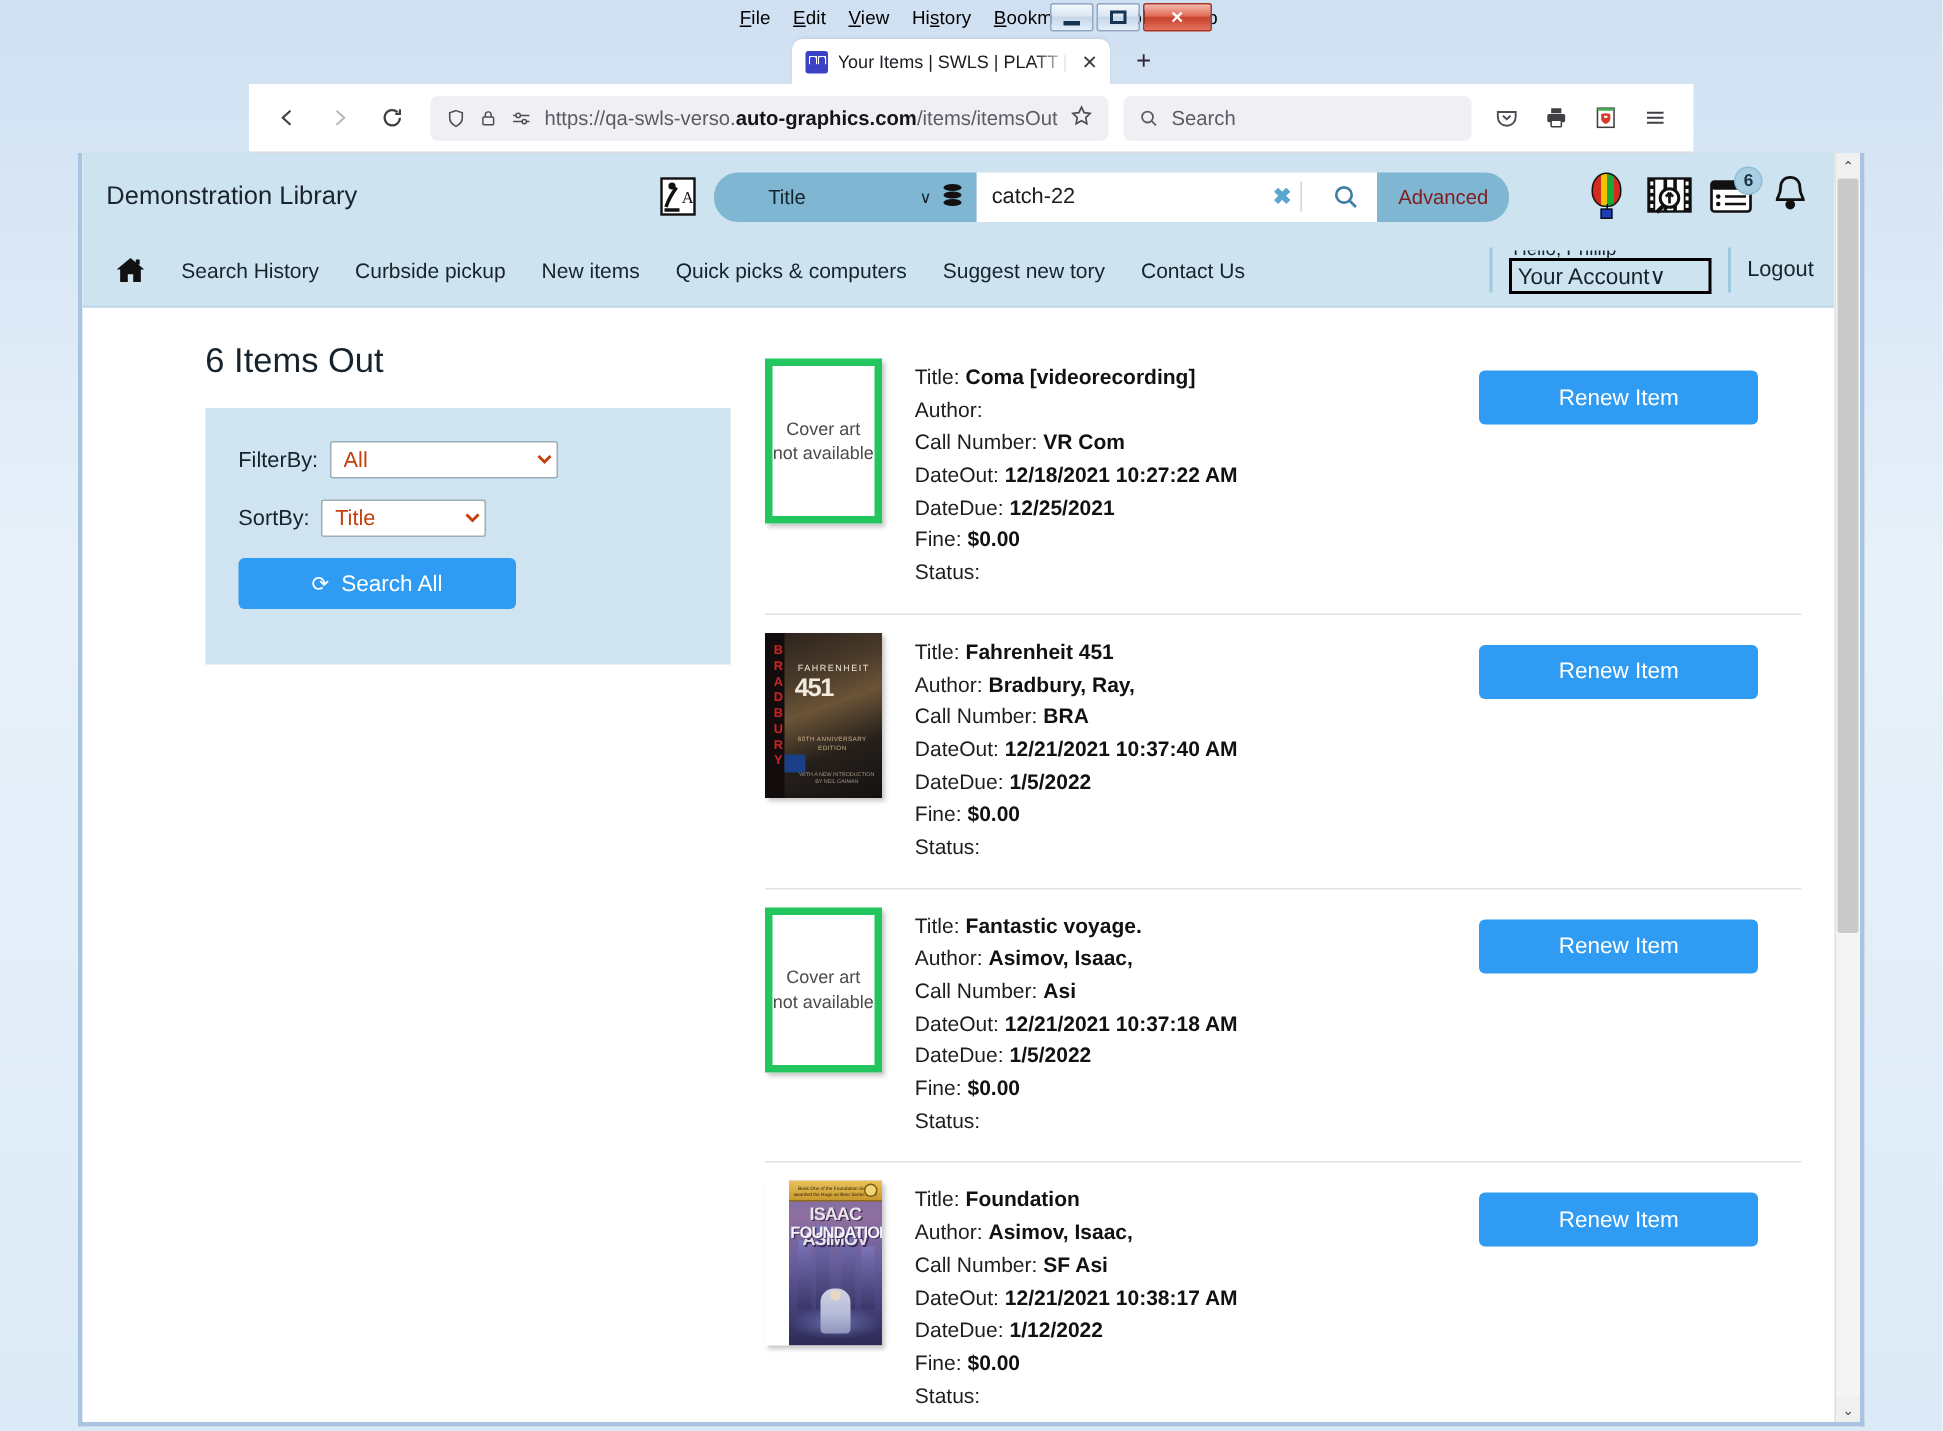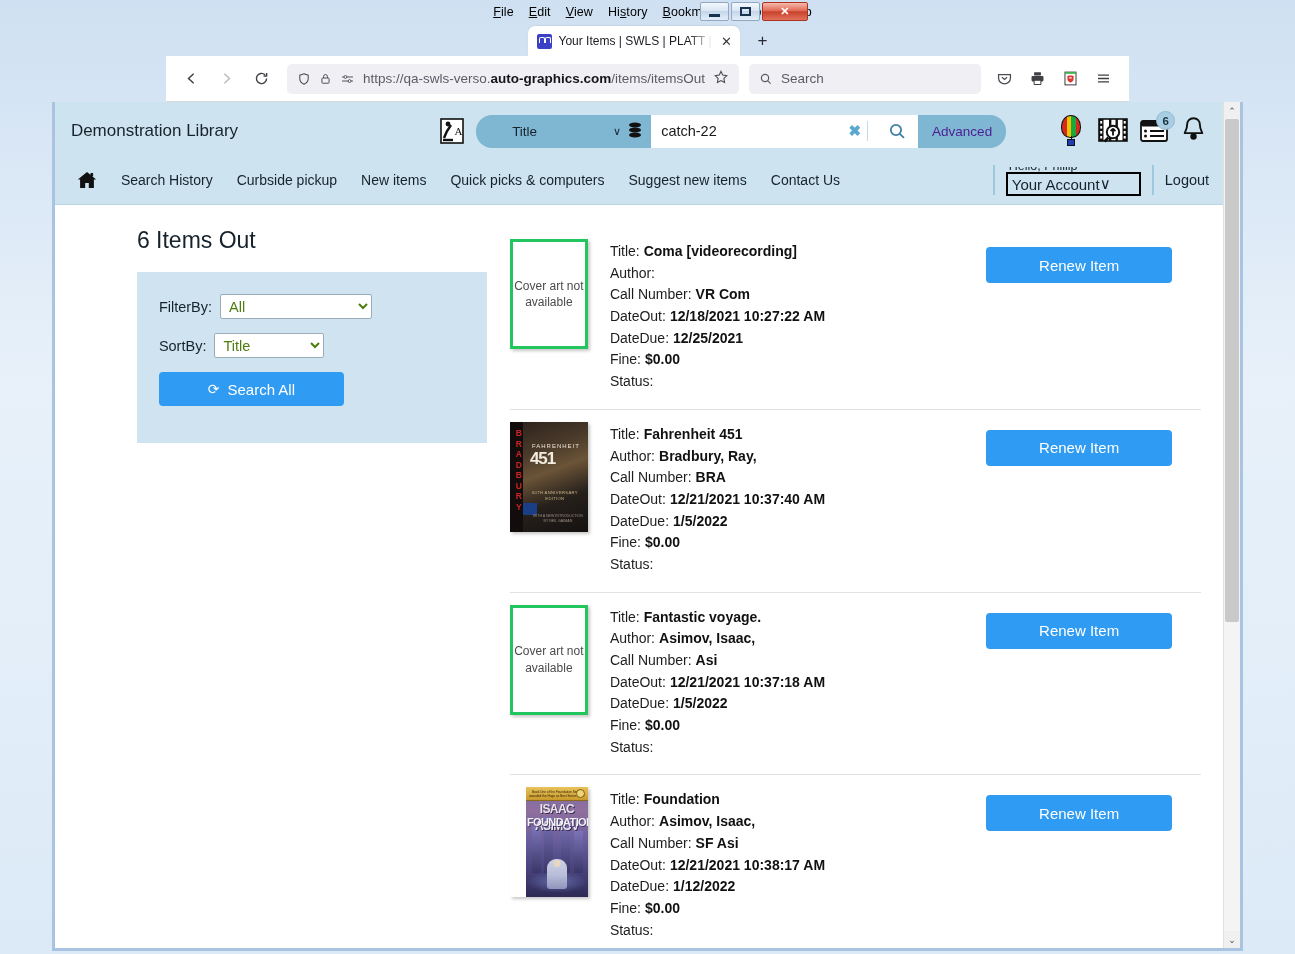--- a/index.html
+++ b/index.html
@@ -165,21 +165,21 @@
     padding: 0 8px 0 10px; gap: 6px;
   }
   #search-value { flex:1 1 auto; font-size: 14.5px; color: #1a1a1a; }
   #search-clear { color: #5aa7cf; font-size: 15px; font-weight: bold; cursor: pointer; }
   #search-divider { width:1px; background:#c9d8e0; height:20px; align-self:center; }
   #search-go {
     width: 42px; background: #fff; display:flex; align-items:center; justify-content:center;
     cursor:pointer; color:#3f7fa3;
   }
   #advanced-btn {
-    width: 88px; background: #7fb6d2; color: #4c1d95; font-size: 13.5px;
+    width: 88px; background: #7fb6d2; color: #7f1d1d; font-size: 13.5px;
     border-radius: 0 16px 16px 0; display:flex; align-items:center; justify-content:center;
     cursor:pointer;
   }
 
   #header-icons-mid { display:flex; align-items:center; gap: 16px; margin-left: 42px; }
   #header-icons-right { display:flex; align-items:center; gap: 12px; margin-left:auto; }
 
   
   .balloon { width: 22px; height: 32px; position: relative; }
   .balloon .envelope {
@@ -240,21 +240,21 @@
     background: #fff;
   }
   #left-col { width: 455px; flex: 0 0 455px; padding-left: 82px; }
   #items-out-title { font-size: 23px; color: #16232c; font-weight: normal; margin-bottom: 18px; }
   #filter-panel {
     width: 350px; background: #cfe4f0; padding: 22px 0 37px 22px;
   }
   .filter-row { display:flex; align-items:center; gap: 8px; margin-bottom: 14px; }
   .filter-label { font-size: 14.5px; color:#16232c; }
   .filter-select {
-    font-family: "Liberation Sans", sans-serif; font-size: 14.5px; color:#4d7c0f;
+    font-family: "Liberation Sans", sans-serif; font-size: 14.5px; color:#c2410c;
     background:#fff; border:1px solid #9badb8; border-radius: 2px;
     height: 25px; padding: 0 4px; cursor: pointer;
   }
   #filterby-select { width: 152px; }
   #sortby-select { width: 110px; }
   #renew-all-btn {
     margin-top: 8px; width: 185px; height: 34px;
     background: #2f9bf2; color:#fff; border:none; border-radius: 4px;
     font-family:"Liberation Sans", sans-serif; font-size: 15px;
     display:flex; align-items:center; justify-content:center; gap:8px; cursor:pointer;
@@ -263,21 +263,21 @@
 
   #right-col { flex: 1 1 auto; padding-right: 22px; }
   .item-row {
     display:flex; align-items:flex-start; gap: 22px;
     padding: 12px 0 16px 0;
     border-bottom: 1px solid #dfe3e6;
   }
   .item-row:last-child { border-bottom: none; }
   .cover {
     width: 78px; flex: 0 0 78px; height: 110px;
-    border: 3px solid #22c55e; background:#fff;
+    border: 5px solid #22c55e; background:#fff;
     display:flex; align-items:center; justify-content:center;
     text-align:center; font-size: 12px; color: #4b4b4b; line-height: 1.35;
     box-shadow: 2px 2px 3px rgba(0,0,0,.22);
     overflow: hidden; position: relative;
   }
   .cover.art { border: none; }
   .details { flex: 1 1 auto; padding-top: 2px; }
   .drow { font-size: 14px; color: #1d1d1d; line-height: 1.55; white-space: nowrap; }
   .dlabel { color: #1d1d1d; }
   .dval { font-weight: bold; color: #111; margin-left: 4px; }
@@ -582,21 +582,21 @@
           <div id="home-icon">
             <svg width="20" height="18" viewBox="0 0 20 18" fill="#111">
               <path d="M10 1L0.8 8.6h2.3V17h5.1v-5.1h3.6V17h5.1V8.6h2.3z"></path>
               <rect x="13.5" y="2" width="2.6" height="3.4"></rect>
             </svg>
           </div>
           <span class="navlink">Search History</span>
           <span class="navlink">Curbside pickup</span>
           <span class="navlink">New items</span>
           <span class="navlink">Quick picks &amp; computers</span>
-          <span class="navlink">Suggest new items</span>
+          <span class="navlink">Suggest new tory</span>
           <span class="navlink">Contact Us</span>
 
           <div id="account-zone">
             <span id="account-sep"></span>
             <div id="account-wrap">
               <span id="hello-text">Hello, Phillip</span>
               <div id="account-btn">
                 <span>Your Account</span>
                 <span>∨</span>
               </div>

